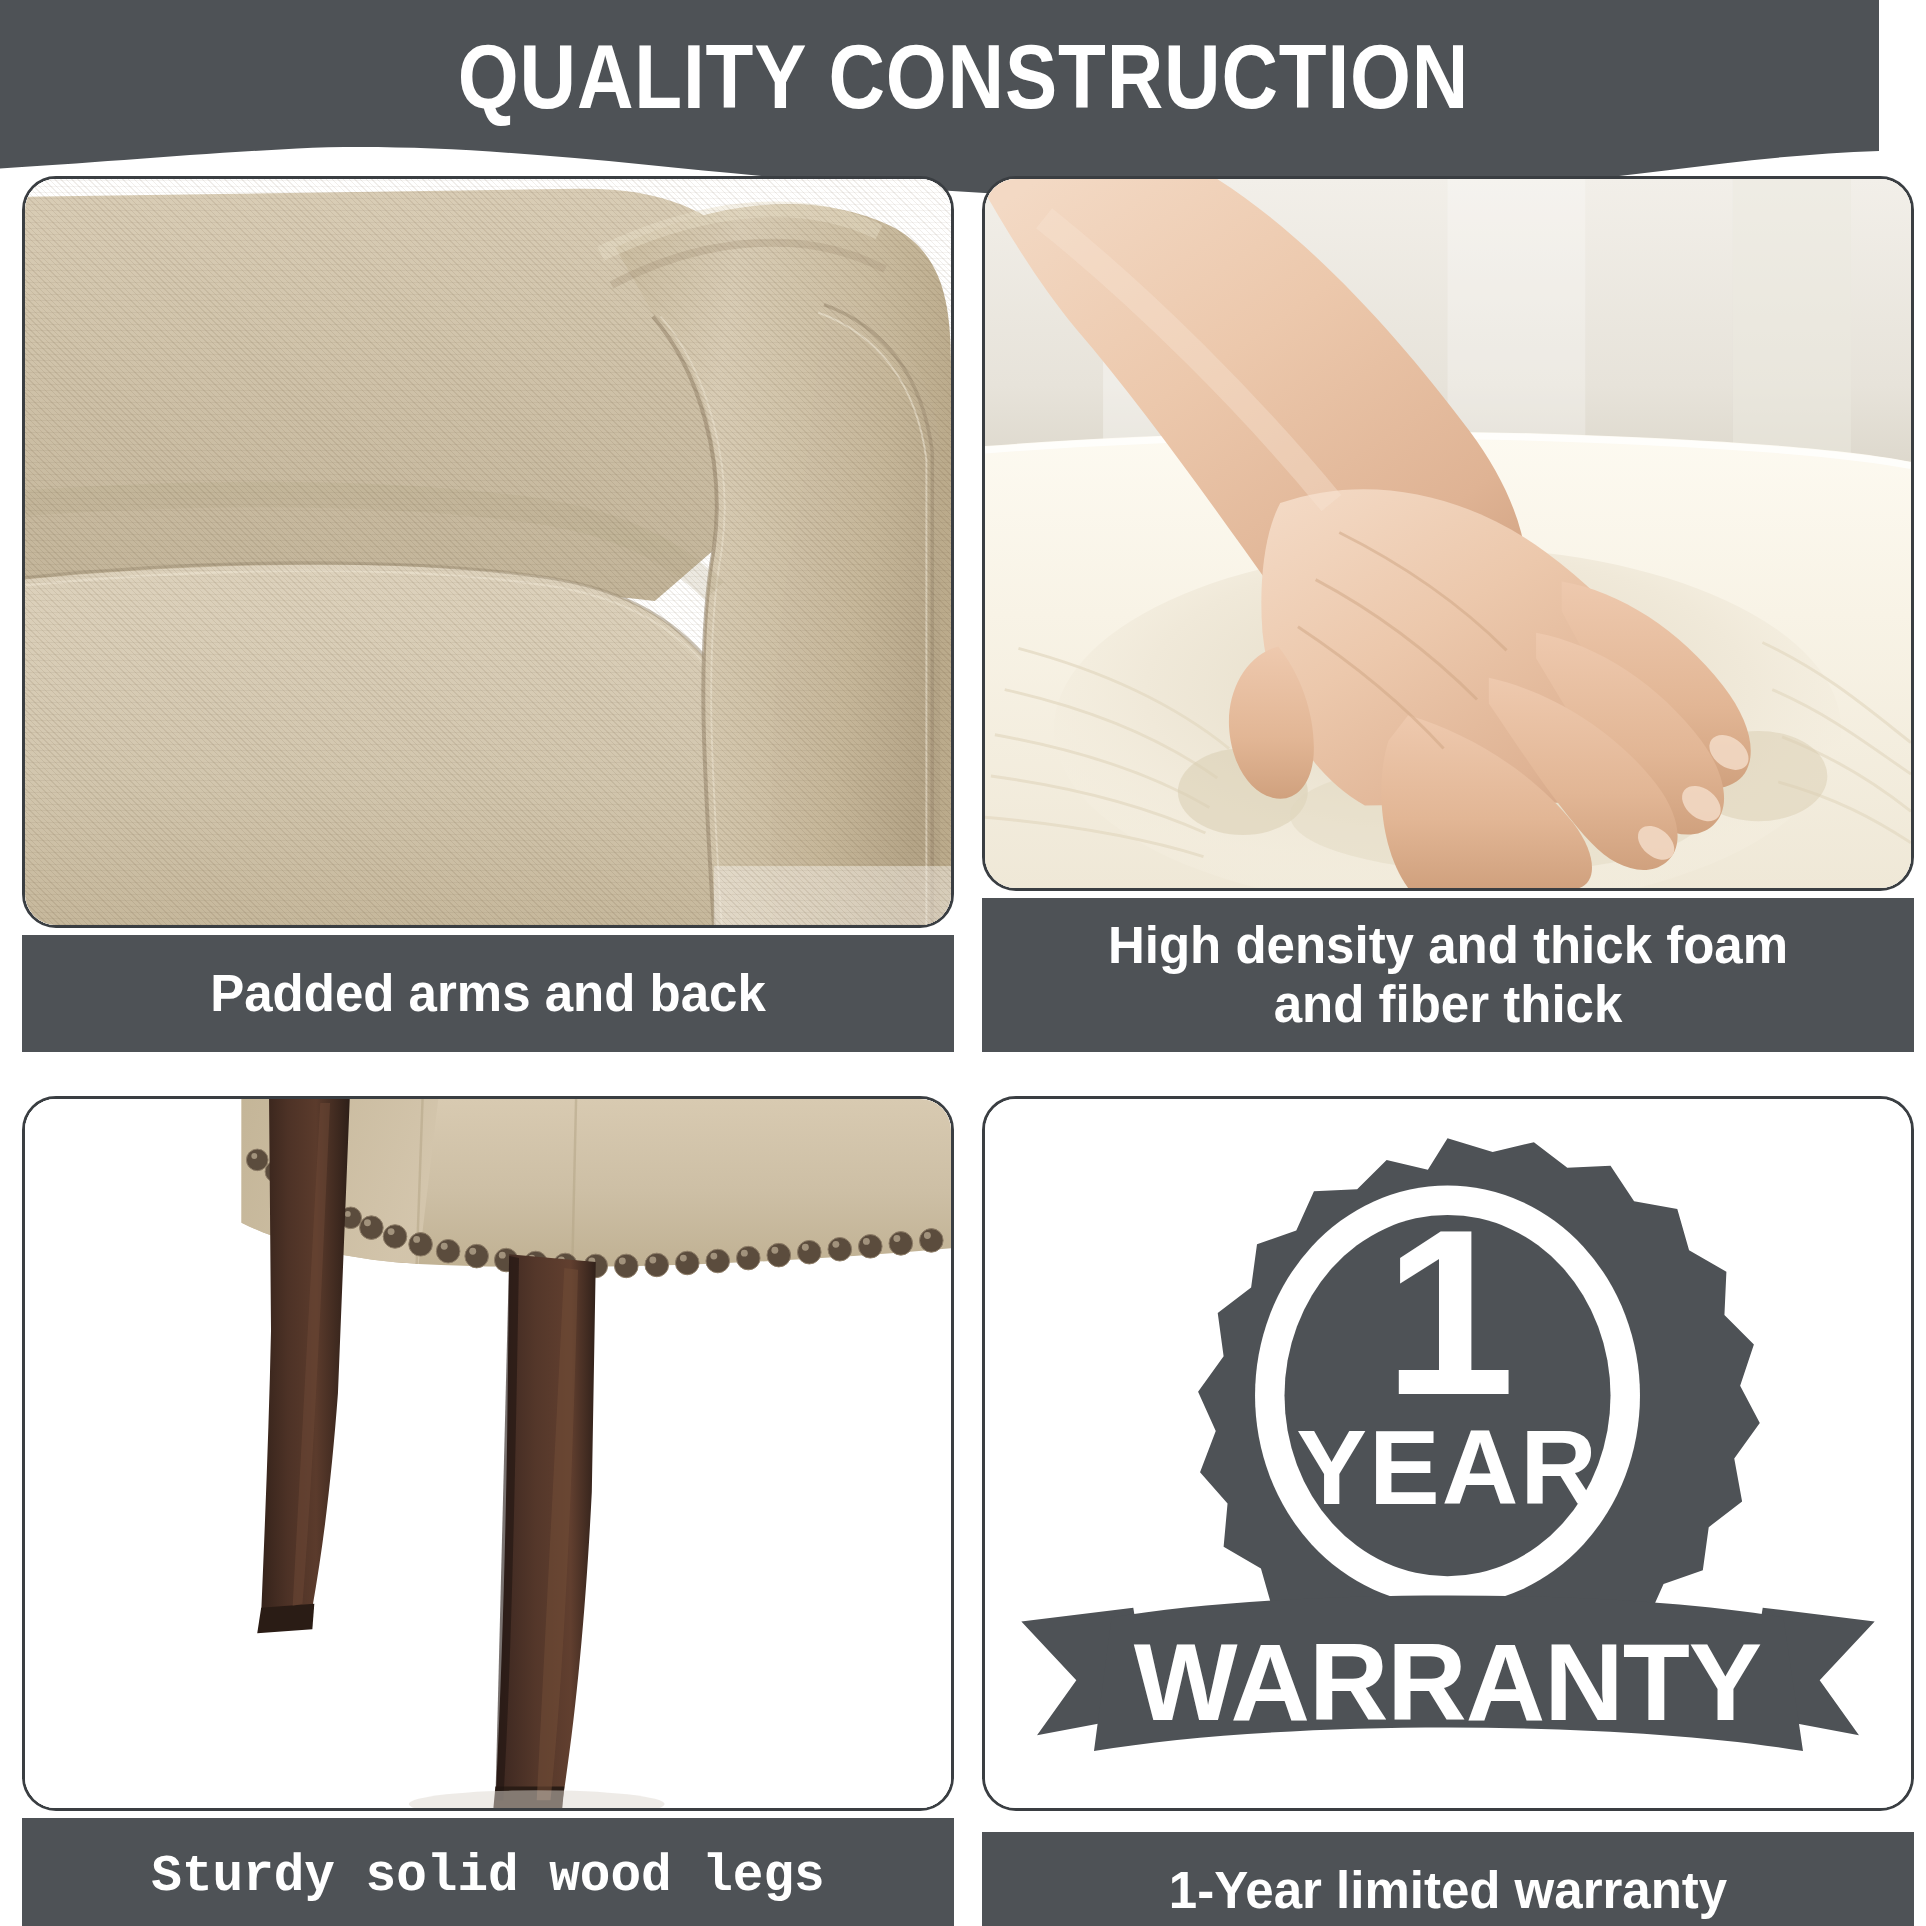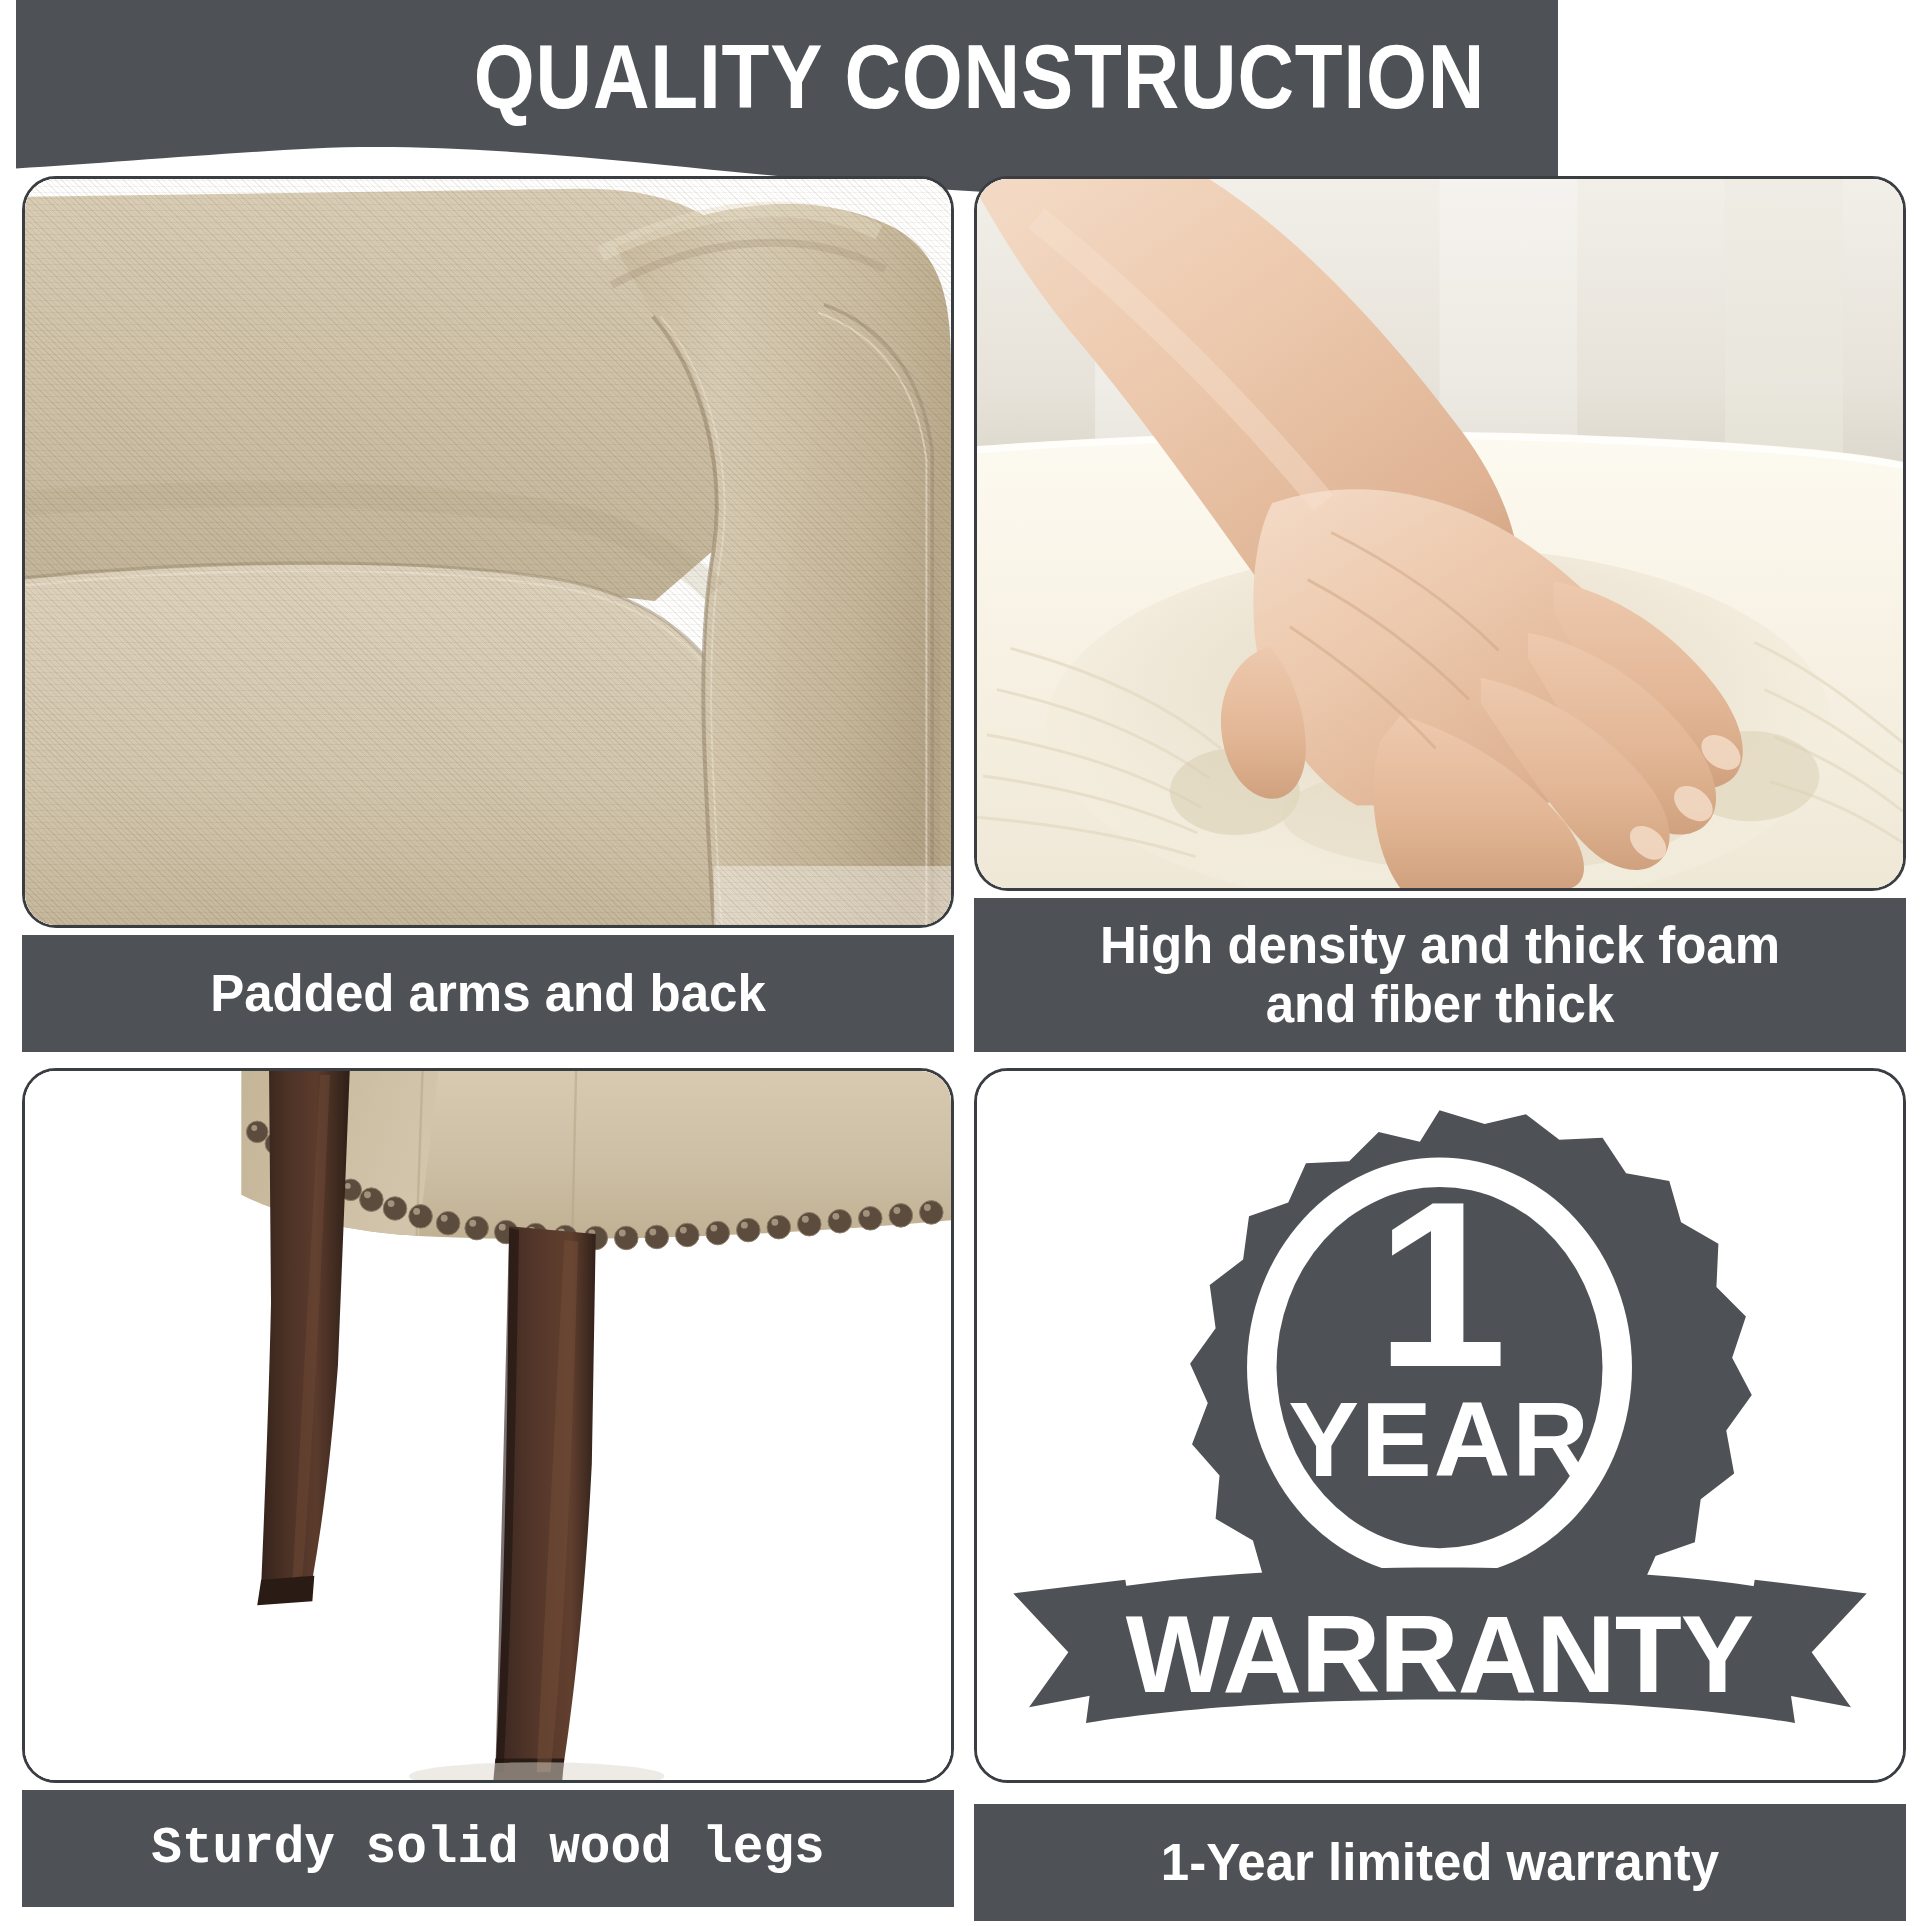--- a/index.html
+++ b/index.html
@@ -12,24 +12,23 @@
     height: 1927px;
     position: relative;
     overflow: hidden;
     font-family: "Liberation Sans", "DejaVu Sans", sans-serif;
   }
 
   
   #header-banner {
     position: absolute;
     left: 0; top: 0;
-    width: 1542px;
+    width: 1879px;
     height: 208px;
     overflow: hidden;
-    margin-left: 16px;
   }
   #header-wave-svg {
     position: absolute;
     left: 0; top: 0;
     width: 1927px;
     height: 208px;
     display: block;
   }
   #header-title {
     position: absolute;
@@ -52,20 +51,21 @@
     position: absolute;
     left: 22px;
     top: 176px;
     width: 1593px;
     height: 1729px;
     display: grid;
     grid-template-columns: 932px 932px;
     grid-template-rows: 876px 852px;
     column-gap: 20px;
     row-gap: 0px;
+    gap: 28px;
   }
   .panel {
     position: relative;
     display: flex;
     flex-direction: column;
     overflow: visible;
   }
   .panel-image-frame {
     position: relative;
     flex: 1 1 auto;

